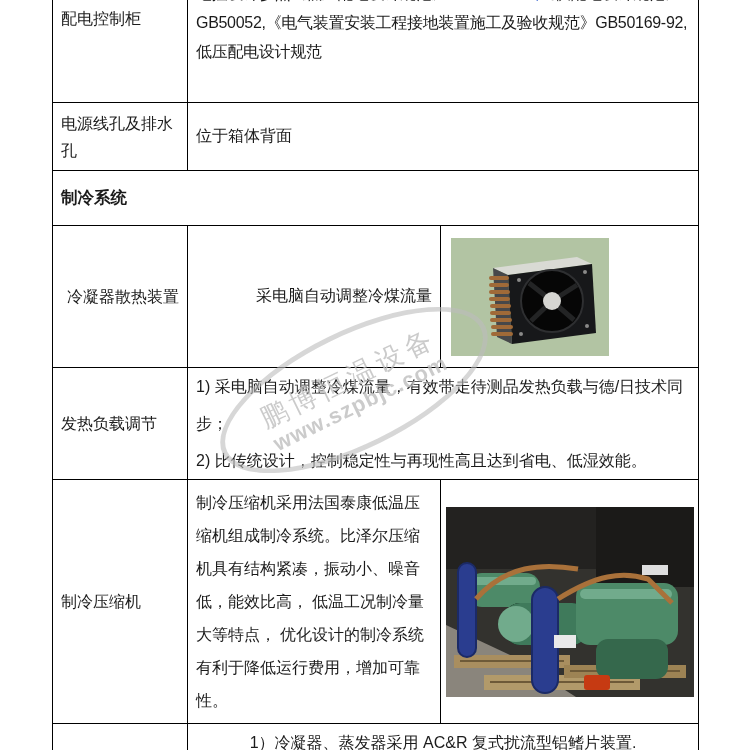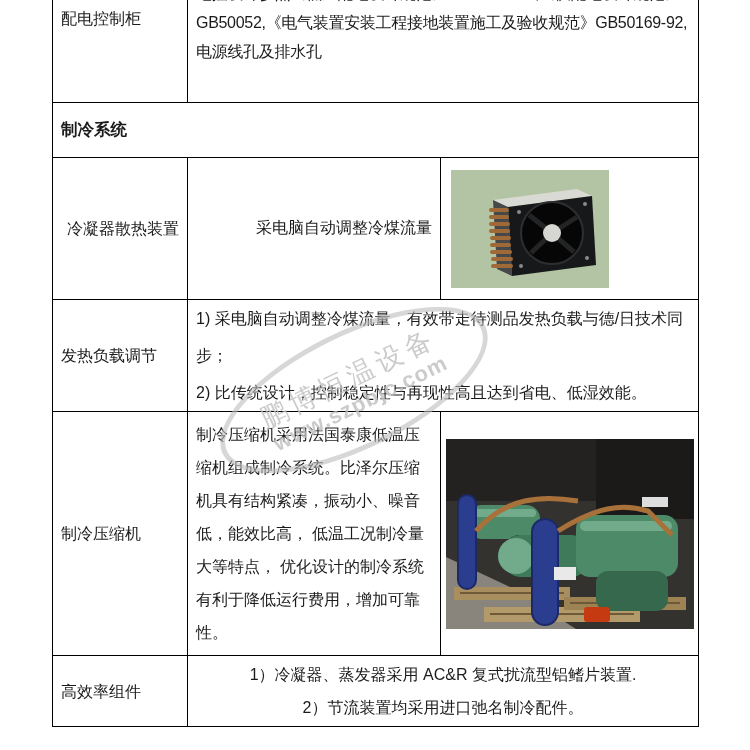--- a/index.html
+++ b/index.html
@@ -49,24 +49,28 @@
         <col class="c2">
         <col class="c3">
       </colgroup>
 
     <tbody>
         <tr class="r1">
       <td class="label top">配电控制柜</td>
       <td class="top" colspan="2">
         <div class="ln"><span>电控设计参照《低压配电设计规范》</span><a class="doclink">GB50054-95,</a><span>《供配电设计规范》</span></div>
         <div class="ln">GB50052,《电气装置安装工程接地装置施工及验收规范》GB50169-92,</div>
-        <div class="ln">电源线孔及排水孔</div>
+        <div class="ln">低压配电设计规范</div>
       </td>
     </tr>
 
+    <tr class="r2">
+      <td class="label">电源线孔及排水孔</td>
+      <td colspan="2">位于箱体背面</td>
+    </tr>
 
     <tr class="r3">
       <td colspan="3">
         <span class="section-title">制冷系统</span>
       </td>
     </tr>
 
     <tr class="r4">
       <td class="label">冷凝器散热装置</td>
       <td>采电脑自动调整冷煤流量</td>

